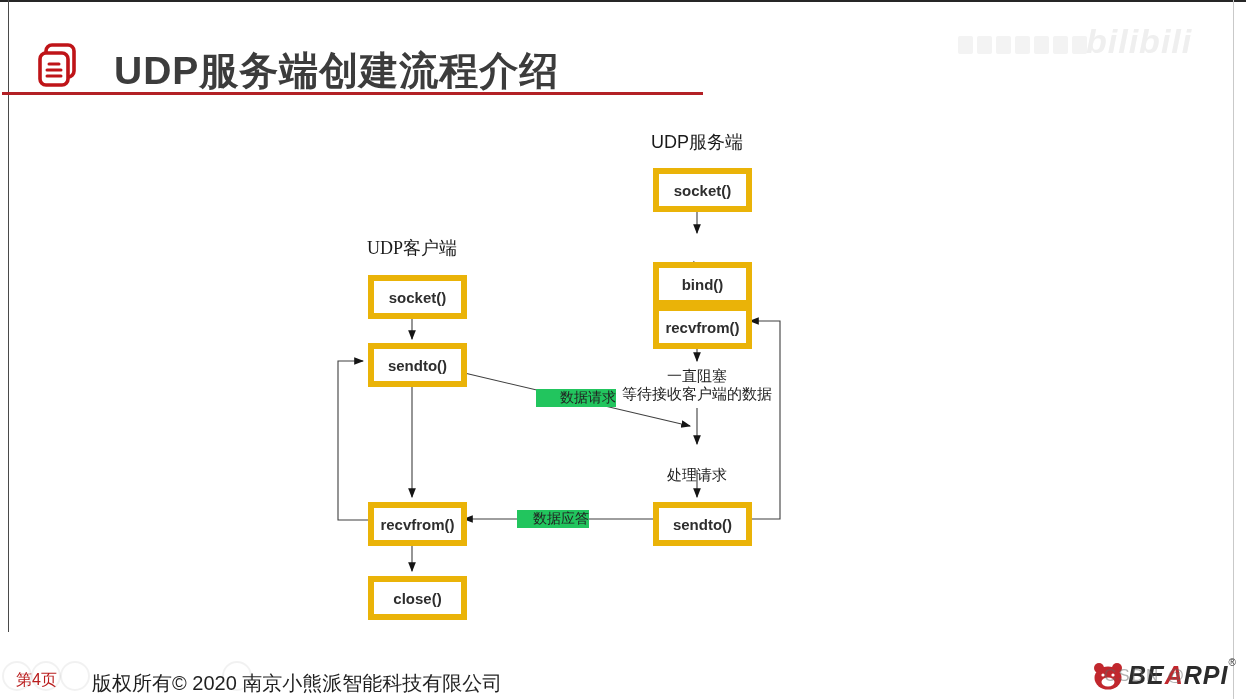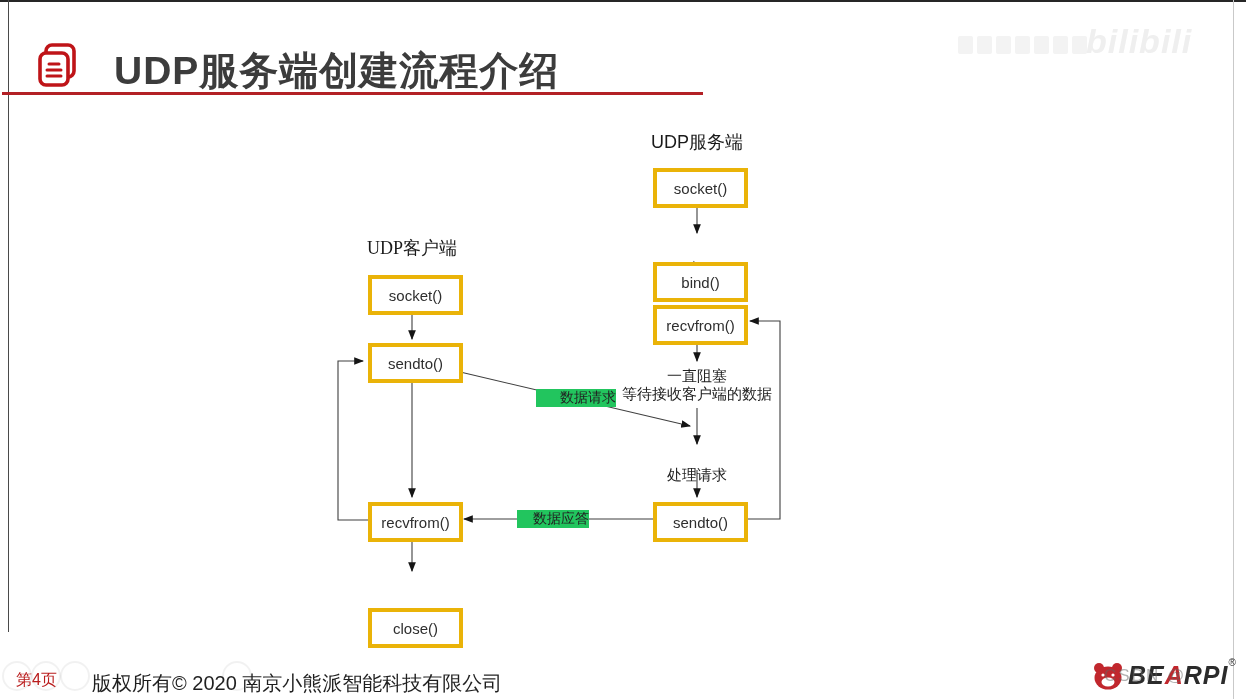--- a/index.html
+++ b/index.html
@@ -16,23 +16,23 @@
   .title{left:114px;top:44px;font-size:39px;font-weight:bold;color:#3c3c3c;letter-spacing:1px;white-space:nowrap;}
   .title-rule{left:2px;top:92px;width:701px;height:3px;background:#b32025;}
   
   .bili-wrap{left:958px;top:36px;display:flex;gap:4px;align-items:center;}
   .bili-block{width:15px;height:18px;background:#f3f3f3;border-radius:2px;display:inline-block;}
   .bili-word{left:1086px;top:22px;font-size:34px;font-weight:bold;font-style:italic;color:#efefef;letter-spacing:1px;}
   .csdn-mark{left:1104px;top:666px;font-size:17px;color:rgba(100,100,100,.5);letter-spacing:2px;z-index:6;}
   .wm-circle{width:30px;height:30px;border-radius:50%;border:2px solid rgba(0,0,0,0.055);box-sizing:border-box;}
   
   .flow-box{
-    position:absolute;width:87px;height:32px;border:4px solid #eab308;background:#fff;
+    position:absolute;width:87px;height:32px;border:6px solid #eab308;background:#fff;
     display:flex;align-items:center;justify-content:center;
-    font-size:15px;color:#2e2e2e;z-index:2;
+    font-size:15px;color:#2e2e2e;z-index:2;font-weight:bold;
   }
   .col-label{position:absolute;width:150px;text-align:center;font-size:18px;color:#1a1a1a;}
   .note{position:absolute;text-align:center;font-size:15px;color:#222;line-height:18px;z-index:2;}
   .edge-label{position:absolute;text-align:right;font-size:14px;color:#222;background:#22c55e;z-index:3;}
   .overlay{position:absolute;left:0;top:0;z-index:1;pointer-events:none;}
   
   .page-num{left:16px;top:670px;font-size:16px;color:#b91c1c;z-index:5;}
   .copyright{left:92px;top:670px;font-size:20px;color:#1f1f1f;z-index:5;}
   .bearpi{left:1090px;top:659px;display:flex;align-items:flex-start;z-index:5;}
   .bearpi-word{font-size:25px;font-weight:bold;font-style:italic;color:#2b2b2b;letter-spacing:1px;line-height:32px;}
@@ -91,21 +91,21 @@
     <line x1="653" y1="519" x2="464" y2="519" marker-end="url(#ah)"></line>
   </g>
 
   <path d="M694 262 l0 17 l4.1 -3.5 l2.9 6.9 l3.2 -1.4 l-2.9 -6.8 l5.7 0 Z" fill="#ffffff" stroke="#222222" stroke-width="1.1"></path>
 </svg>
 
 <div class="col-label" style="left:337px;top:236px;font-family:Liberation Serif, serif;">UDP客户端</div>
 <div class="flow-box" style="left:368px;top:275px;">socket()</div>
 <div class="flow-box" style="left:368px;top:343px;">sendto()</div>
 <div class="flow-box" style="left:368px;top:502px;">recvfrom()</div>
-<div class="flow-box" style="left:368px;top:576px;margin-top:32px;">close()</div>
+<div class="flow-box" style="left:368px;top:576px;">close()</div>
 
 <div class="col-label" style="left:622px;top:130px;">UDP服务端</div>
 <div class="flow-box" style="left:653px;top:168px;">socket()</div>
 <div class="flow-box" style="left:653px;top:237px;margin-top:25px;">bind()</div>
 <div class="flow-box" style="left:653px;top:305px;">recvfrom()</div>
 <div class="flow-box" style="left:653px;top:502px;">sendto()</div>
 
 <div class="note" style="left:597px;top:367px;width:200px;">
   <div>一直阻塞</div>
   <div>等待接收客户端的数据</div>

